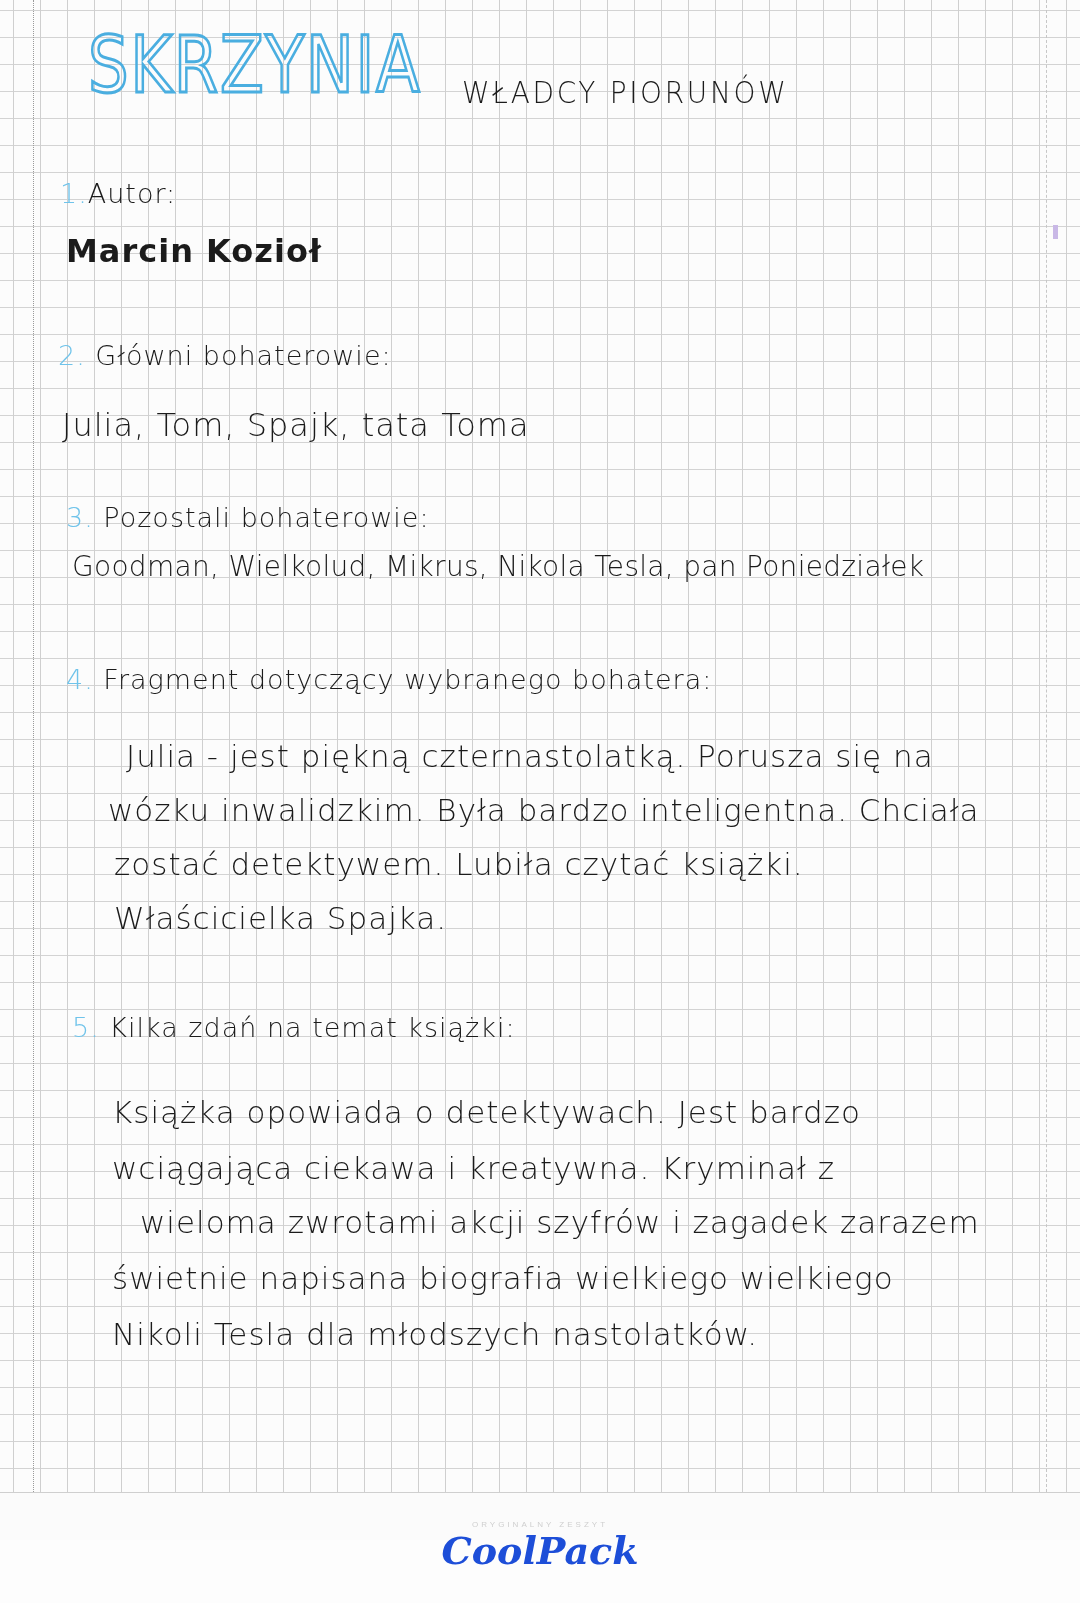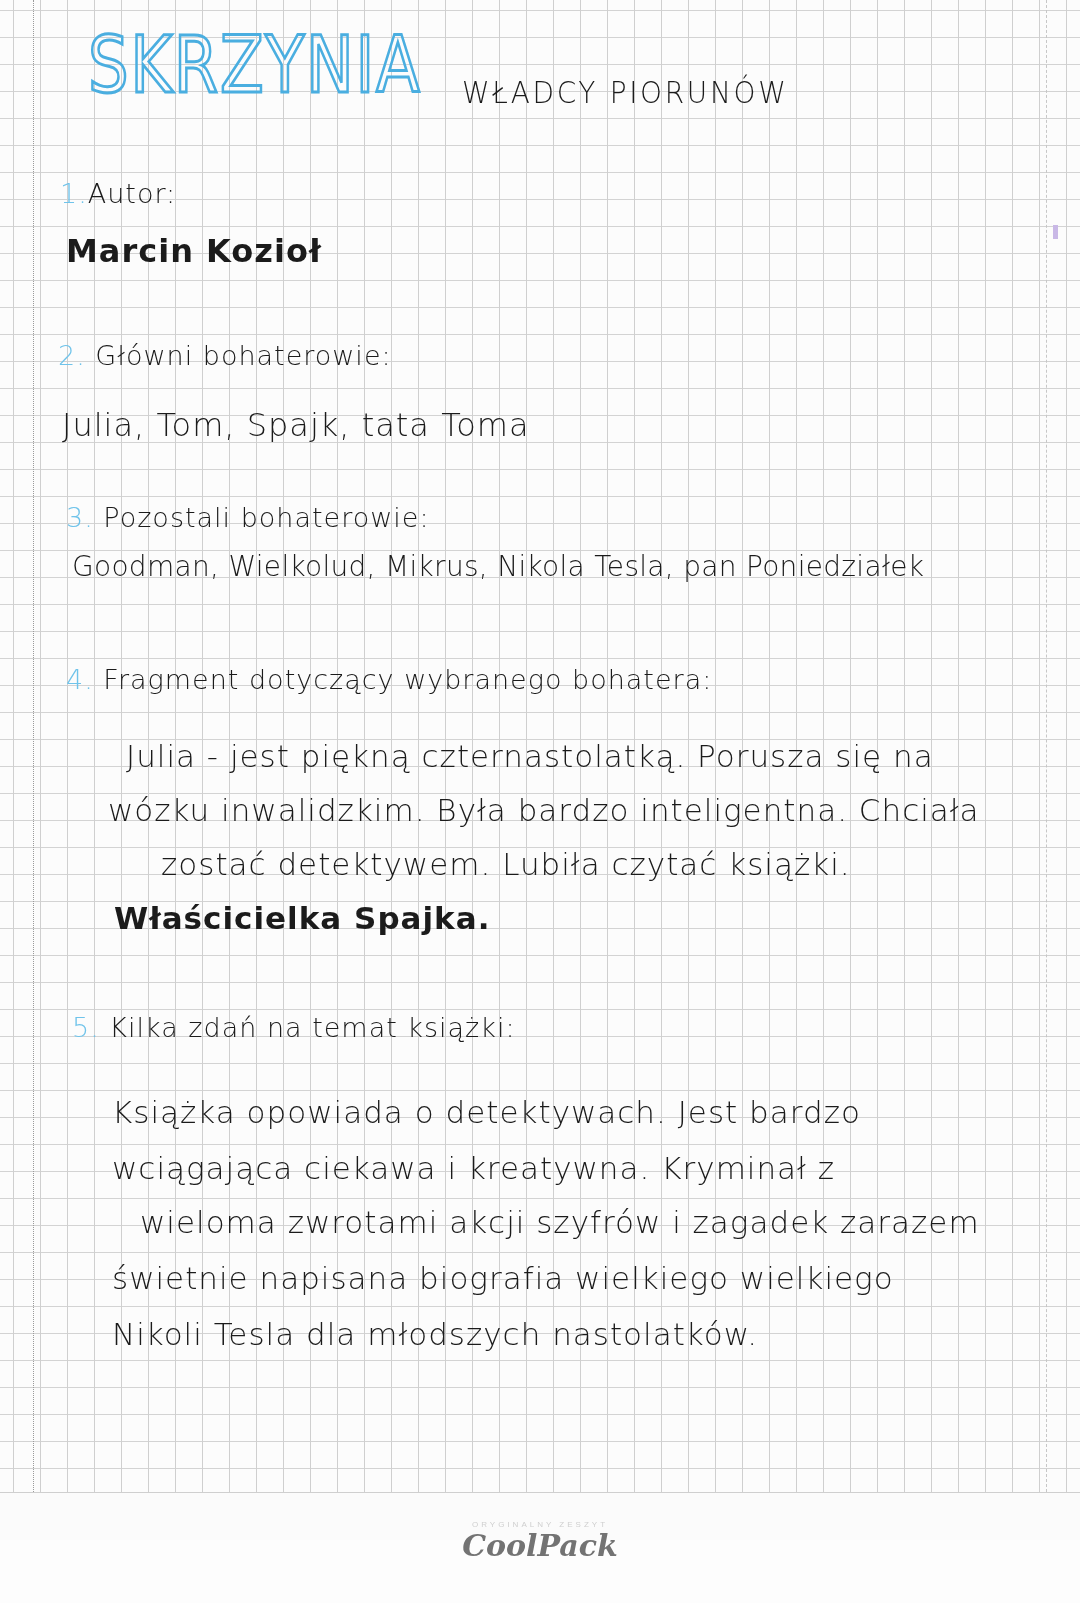--- a/index.html
+++ b/index.html
@@ -106,25 +106,25 @@
       color: #cfcfcf;
     }
     .brand-small {
       top: 1520px;
       font-size: 8px;
       letter-spacing: 3px;
       font-family: "Liberation Sans", sans-serif;
     }
     .brand-logo {
       top: 1528px;
-      font-size: 30px;
+      font-size: 38px;
       font-style: italic;
       font-weight: bold;
       font-family: "DejaVu Serif", serif;
-      color: #737373;
+      color: #1d4ed8;
     }
   </style>
 </head>
 <body>
 
 <div class="page">
   <div class="grid"></div>
   <div class="margin-line"></div>
   <div class="right-margin-line"></div>
   <div class="purple-mark"></div>
@@ -145,22 +145,22 @@
   <div class="hand heading" style="left:66px; top:502px;">
     <span class="num">3.</span> <span>Pozostali bohaterowie:</span>
   </div>
   <div class="hand answer" style="left:72px; top:550px; font-size:28px; letter-spacing:0.3px;">Goodman, Wielkolud, Mikrus, Nikola Tesla, pan Poniedziałek</div>
 
   <div class="hand heading" style="left:66px; top:664px;">
     <span class="num">4.</span> <span>Fragment dotyczący wybranego bohatera:</span>
   </div>
   <div class="hand para" style="left:98px; top:738px;margin-left:28px;">Julia - jest piękną czternastolatką. Porusza się na</div>
   <div class="hand para" style="left:108px; top:792px;">wózku inwalidzkim. Była bardzo inteligentna. Chciała</div>
-  <div class="hand para" style="left:114px; top:846px;margin-left:47px;">zostać detektywem. Lubiła czytać książki.</div>
-  <div class="hand para" style="left:114px; top:900px;font-weight:bold;">Właścicielka Spajka.</div>
+  <div class="hand para" style="left:114px; top:846px;">zostać detektywem. Lubiła czytać książki.</div>
+  <div class="hand para" style="left:114px; top:900px;">Właścicielka Spajka.</div>
 
   <div class="hand heading" style="left:72px; top:1012px;">
     <span class="num">5.</span> <span>Kilka zdań na temat książki:</span>
   </div>
   <div class="hand para" style="left:112px; top:1094px;">Książka opowiada o detektywach. Jest bardzo</div>
   <div class="hand para" style="left:112px; top:1150px;">wciągająca ciekawa i kreatywna. Kryminał z</div>
   <div class="hand para" style="left:112px; top:1204px;margin-left:28px;">wieloma zwrotami akcji szyfrów i zagadek zarazem</div>
   <div class="hand para" style="left:112px; top:1260px;">świetnie napisana biografia wielkiego wielkiego</div>
   <div class="hand para" style="left:112px; top:1316px;">Nikoli Tesla dla młodszych nastolatków.</div>
 

